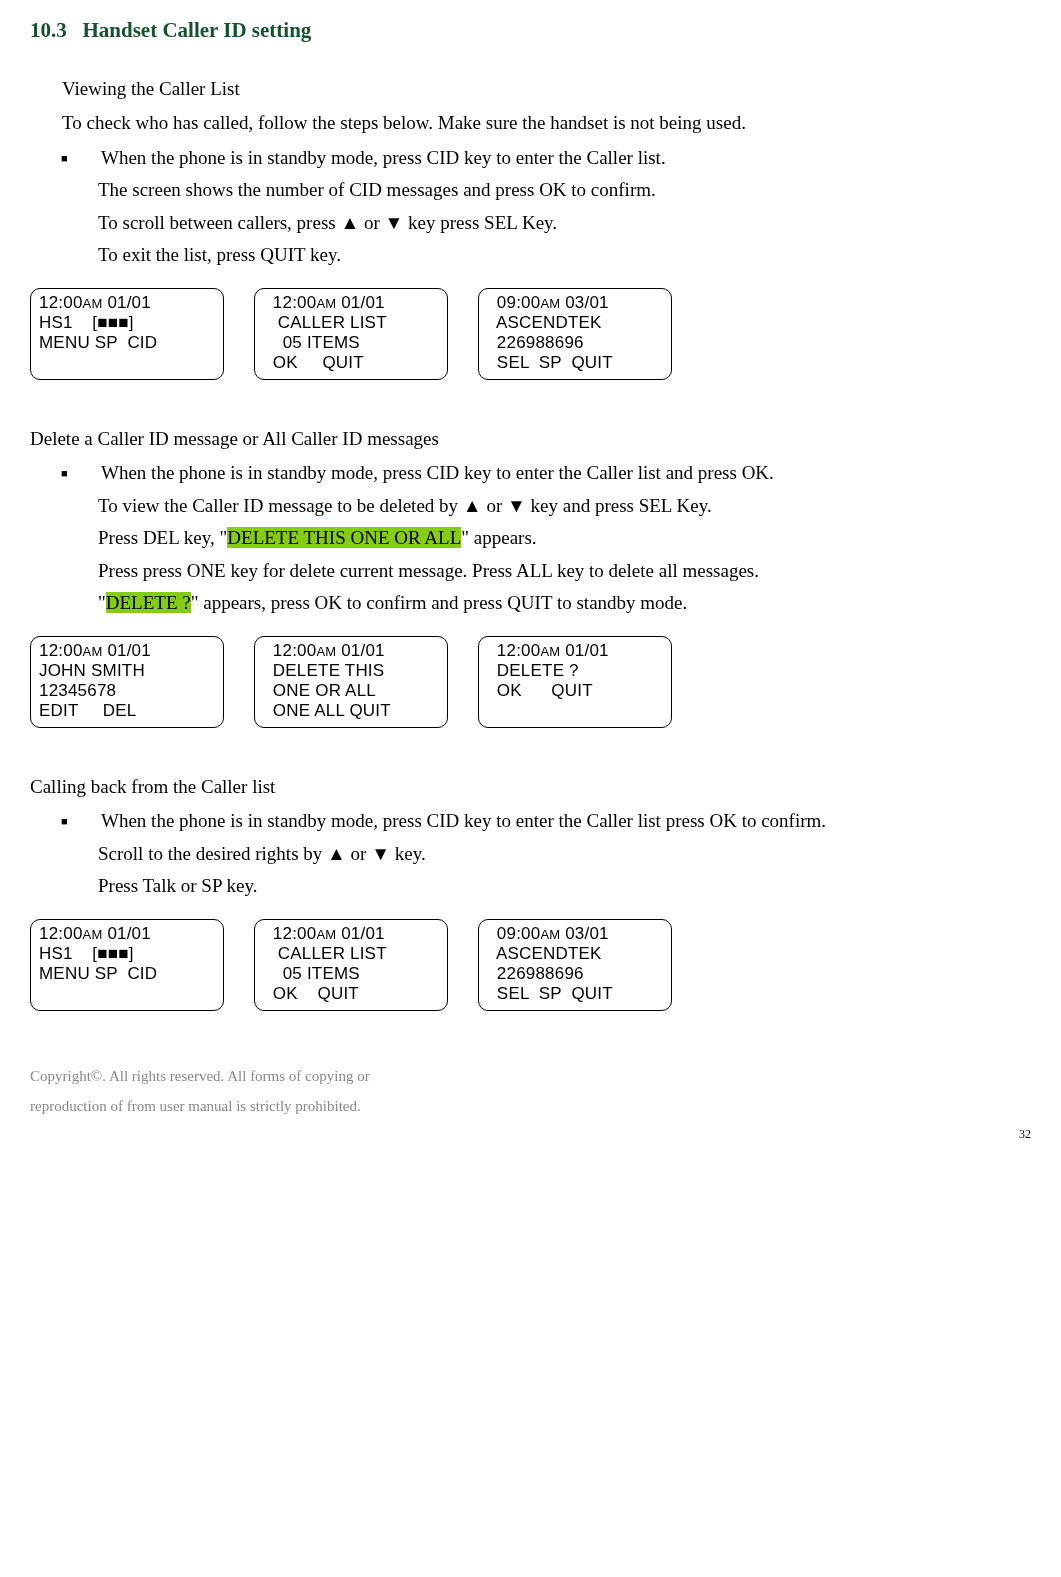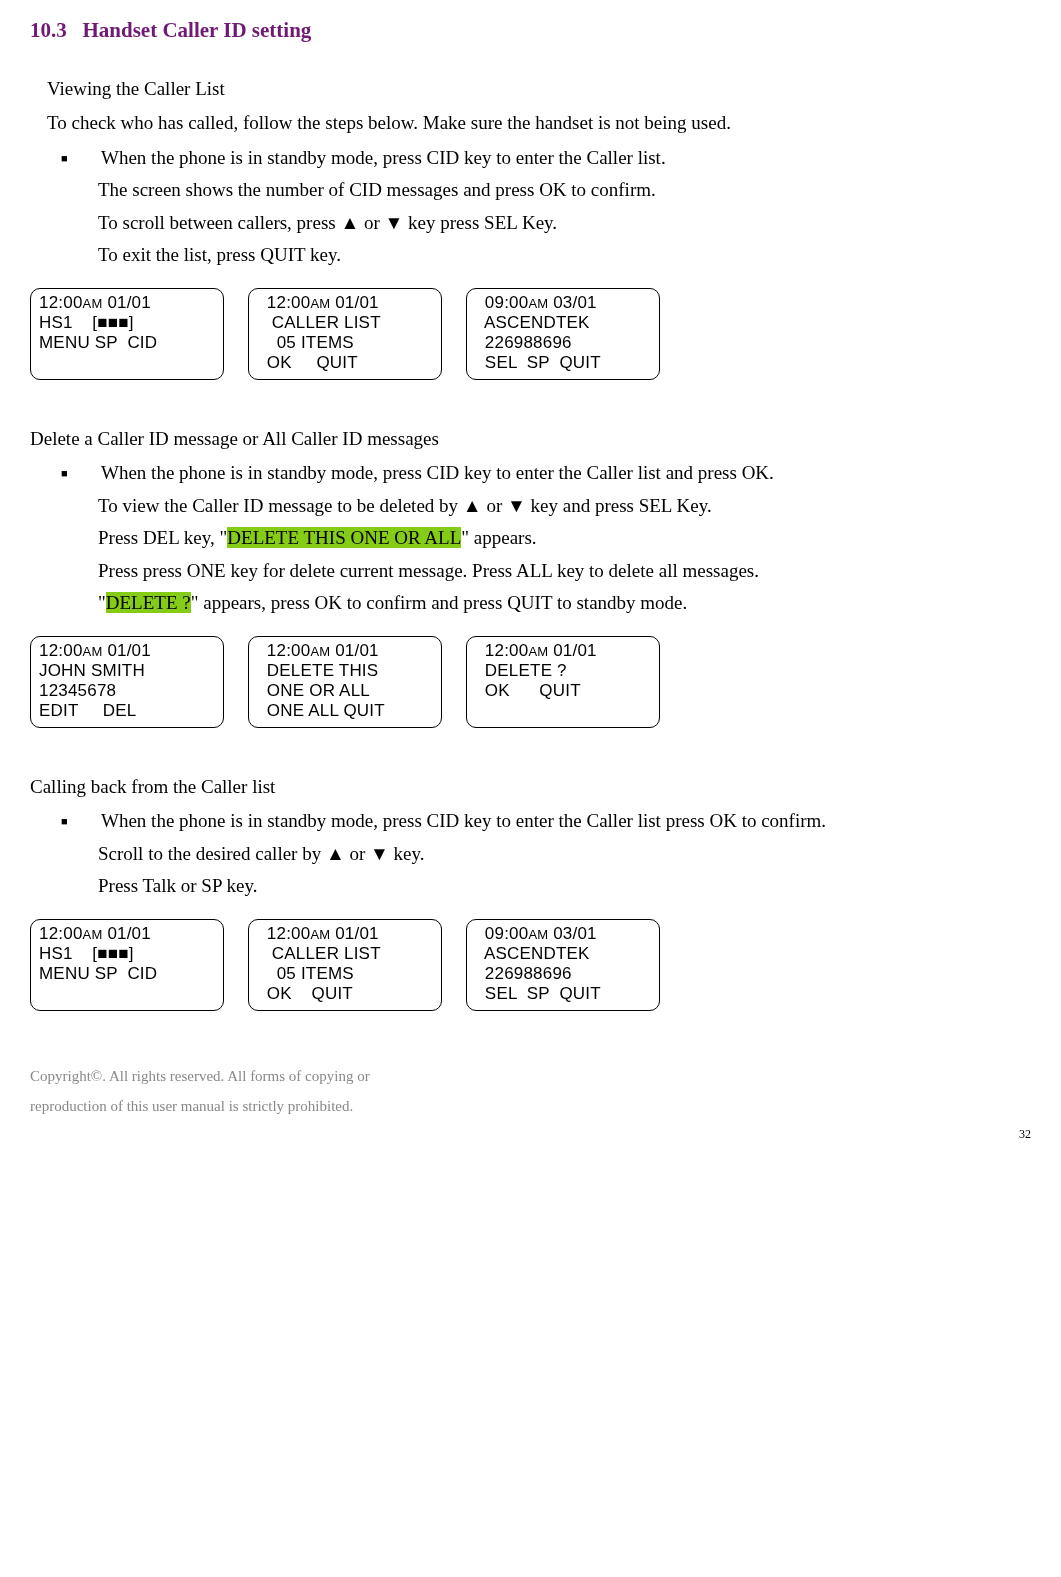--- a/index.html
+++ b/index.html
@@ -6,46 +6,46 @@
     font-family: "Times New Roman", Times, serif;
     font-size: 19px;
     line-height: 1.5;
     margin: 0;
     padding: 15px 30px 20px 30px;
     color: #000;
     background: #fff;
     width: 1001px;
   }
   .section-title {
-    color: #701a75;
+    color: #14532d;
     font-weight: bold;
     font-size: 21px;
     margin-bottom: 28px;
   }
-  .indent1 { margin-left: 17px; }
+  .indent1 { margin-left: 32px; }
   .indent-bullet { margin-left: 28px; }
   .bullet-row {
     display: flex;
     margin-top: 6px;
   }
   .bullet-sym {
     width: 40px;
     flex-shrink: 0;
     font-size: 11px;
     line-height: 28px;
     text-align: left;
     padding-left: 3px;
   }
   .bullet-body { flex: 1; }
   .bullet-continue { margin-left: 68px; }
   .bold { font-weight: normal; }
   .hl { background: #84cc16; }
   .screen-row {
     display: flex;
-    gap: 24px;
+    gap: 30px;
     margin: 18px 0 45px 0;
   }
   .screen {
     border: 1px solid #000;
     border-radius: 10px;
     padding: 4px 8px 6px 8px;
     width: 176px;
     height: 80px;
     font-family: Arial, sans-serif;
     font-size: 17px;
@@ -144,21 +144,21 @@
   </div>
 </div>
 
 <p class="subhead">Calling back from the Caller list</p>
 <div class="bullet-row indent-bullet">
   <div class="bullet-sym">■</div>
   <div class="bullet-body">
     <span>When the phone is in standby mode, press </span><span class="bold">CID</span><span> key to enter the Caller list press </span><span class="bold">OK</span><span> to confirm.</span>
   </div>
 </div>
-<p class="bullet-continue">Scroll to the desired caller by ▲ or ▼ key.</p>
+<p class="bullet-continue">Scroll to the desired rights by ▲ or ▼ key.</p>
 <p class="bullet-continue"><span>Press </span><span class="bold">Talk</span><span> or </span><span class="bold">SP</span><span> key.</span></p>
 
 <div class="screen-row">
   <div class="screen">
     <div class="line"><span>12:00</span><span class="sm">AM</span><span> 01/01</span></div>
     <div class="line">HS1    [■■■]</div>
     <div class="line"></div>
     <div class="line">MENU SP  CID</div>
   </div>
   <div class="screen">
@@ -170,15 +170,15 @@
   <div class="screen">
     <div class="line"><span>  09:00</span><span class="sm">AM</span><span> 03/01</span></div>
     <div class="line">  ASCENDTEK</div>
     <div class="line">  226988696</div>
     <div class="line">  SEL  SP  QUIT</div>
   </div>
 </div>
 
 <div class="footer">
   <div>Copyright©. All rights reserved. All forms of copying or</div>
-  <div>reproduction of this user manual is strictly prohibited.</div>
+  <div>reproduction of from user manual is strictly prohibited.</div>
 </div>
 <div class="pagenum">32</div>
 
 </body></html>

